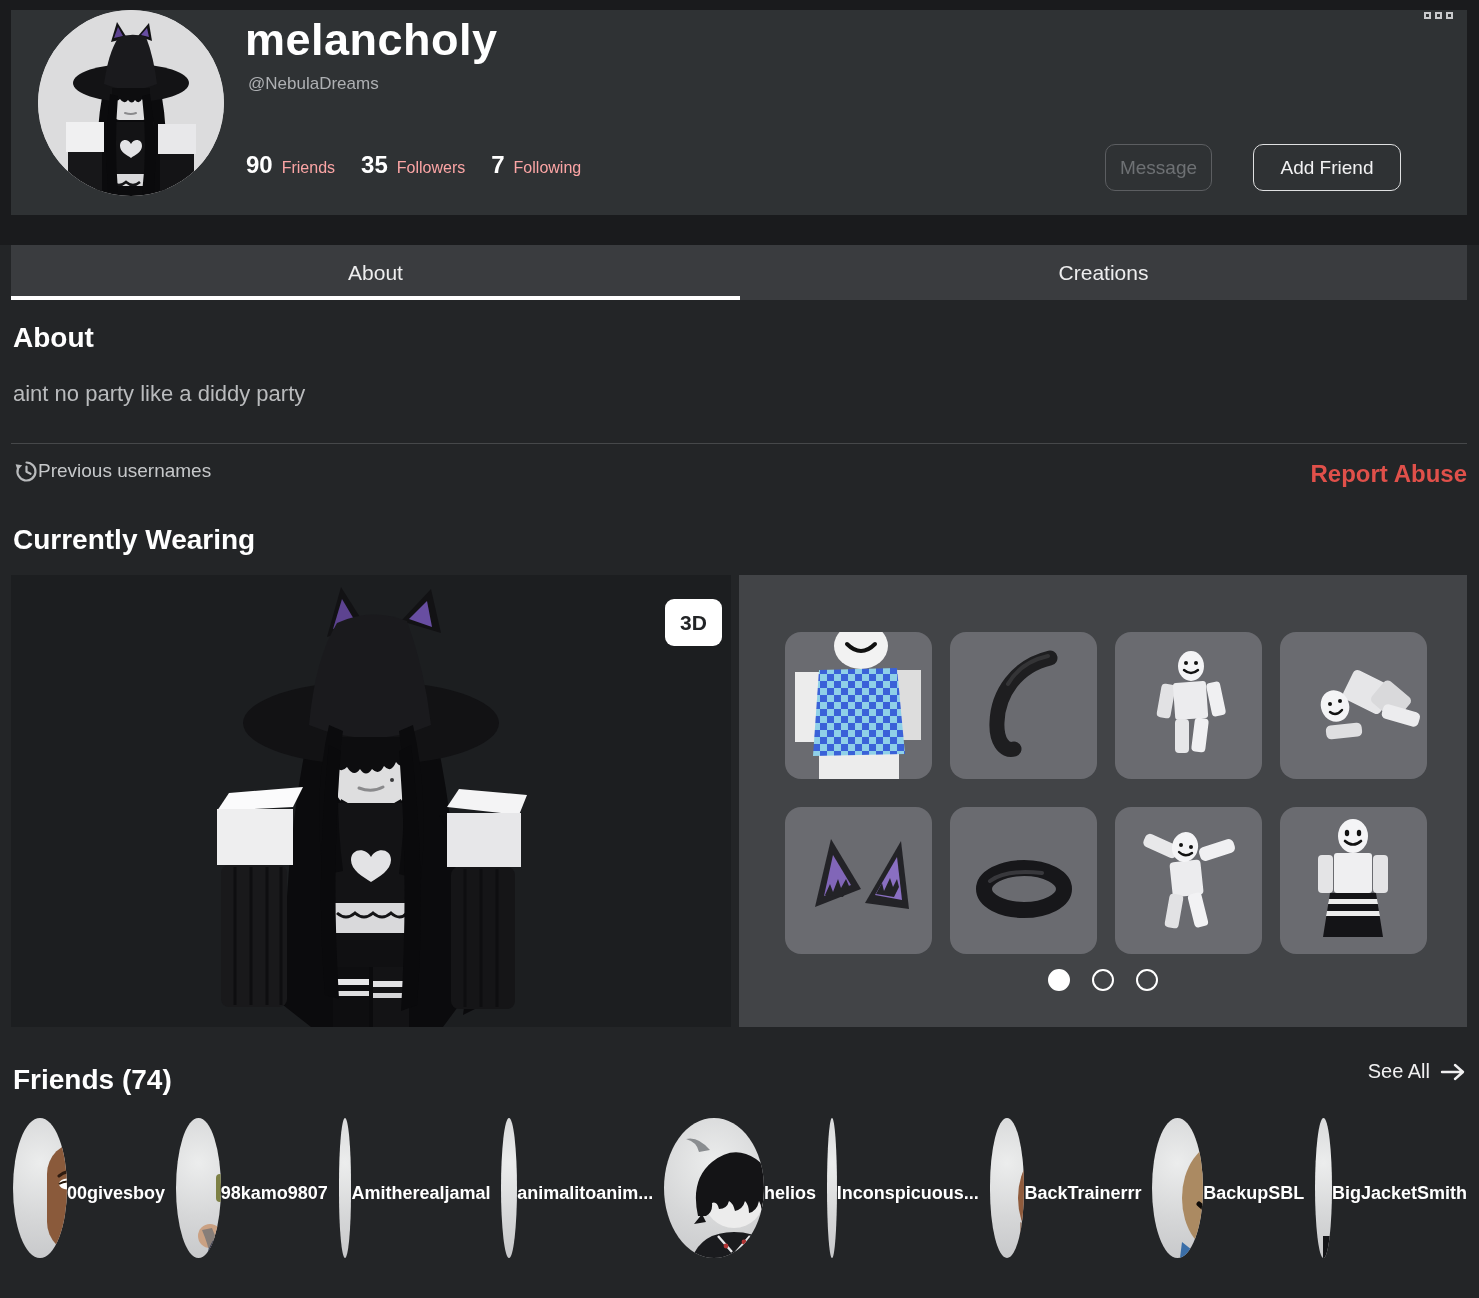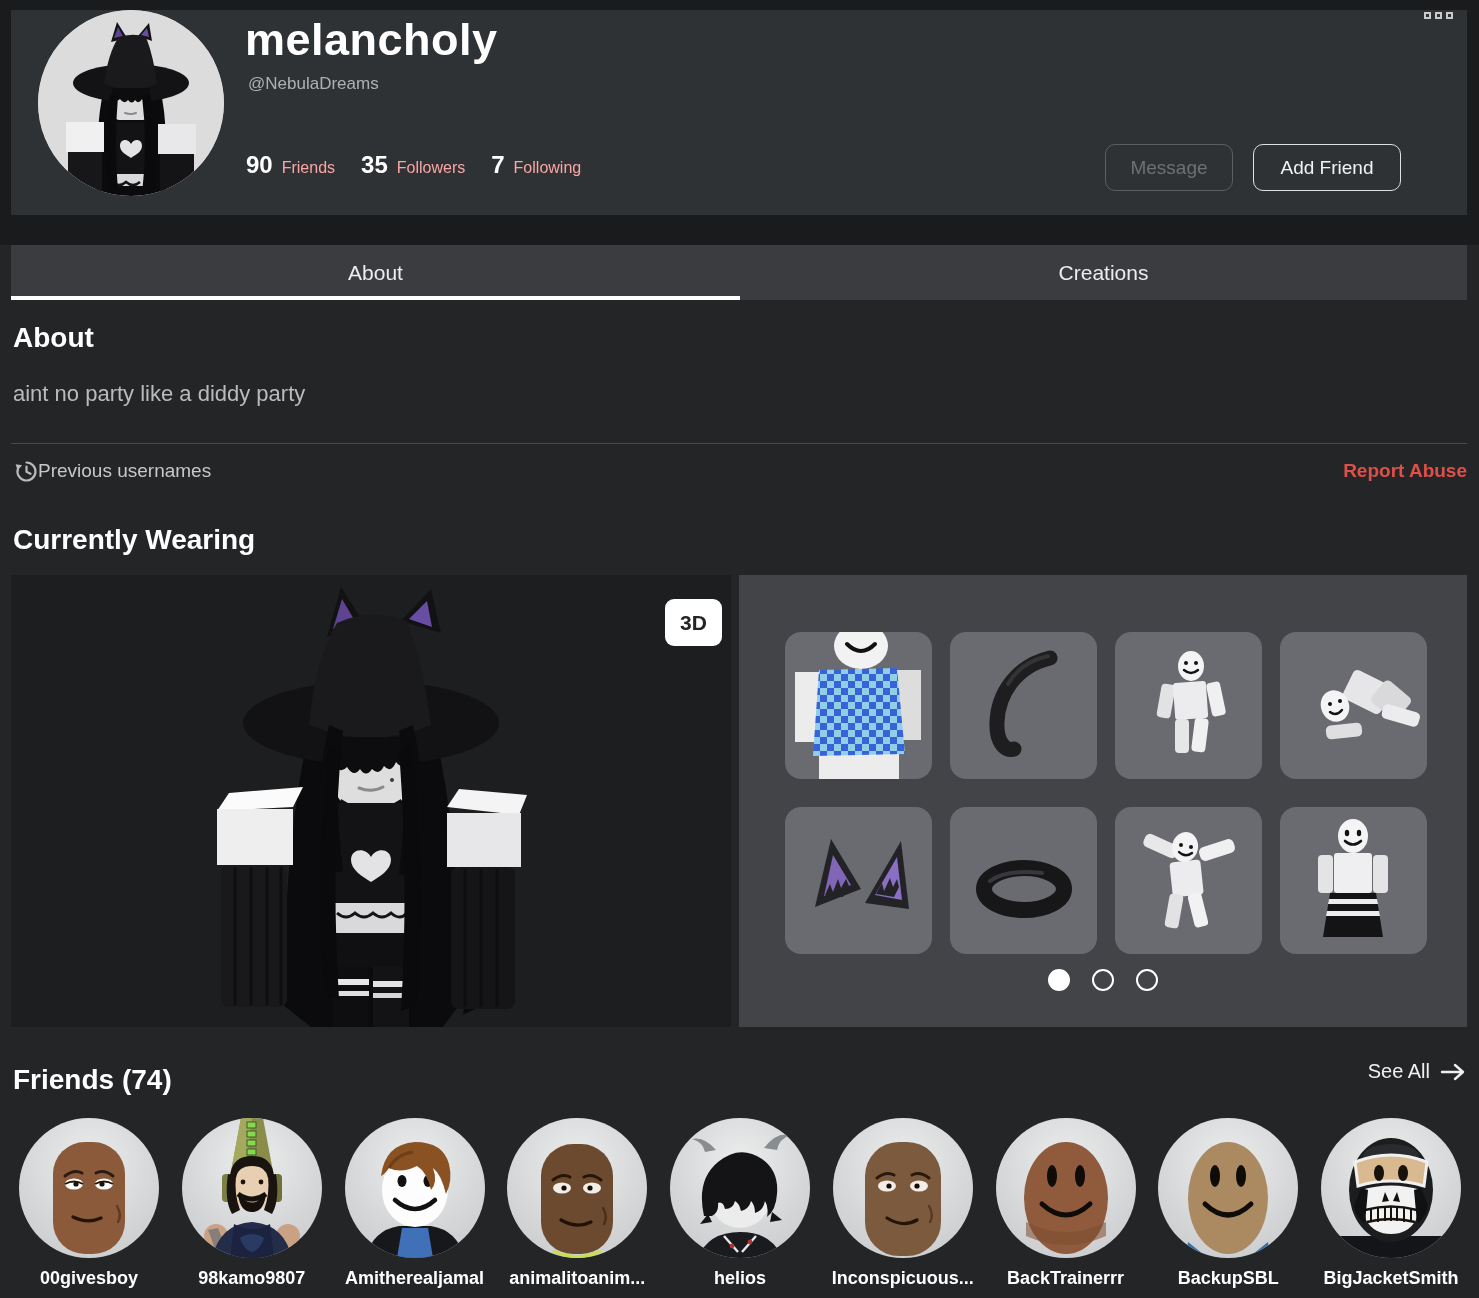--- a/index.html
+++ b/index.html
@@ -21,40 +21,40 @@
   .handle   { position:absolute; left:237px; top:64px; font-size:17px; color:#aeb0b3; }
   .stats    { position:absolute; left:235px; top:141px; display:flex; gap:26px; align-items:baseline; }
   .stat     { display:flex; gap:9px; align-items:baseline; cursor:pointer; }
   .stat-value { font-size:24px; font-weight:700; color:#ffffff; }
   .stat-label { font-size:16px; color:#fca5a5; }
   .hdr-btn {
     position:absolute; top:134px; height:47px; border-radius:10px; background:transparent;
     display:flex; align-items:center; justify-content:center; font-size:19px; cursor:pointer;
     font-family:"Liberation Sans", sans-serif;
   }
-  .btn-message { left:1094px; width:128px; border:1px solid #5c5e61; color:#6e7174; }
+  .btn-message { left:1094px; width:107px; border:1px solid #5c5e61; color:#6e7174; }
   .btn-addfriend { left:1242px; width:148px; border:1px solid #dfe0e1; color:#f2f2f3; font-weight:400; }
   .more-dots { position:absolute; left:1413px; top:2px; display:flex; gap:4px; cursor:pointer; }
   .more-dots span { width:7px; height:7px; border:2px solid #c9cacc; background:transparent; display:block; }
 
   
   .tab-bar { position:absolute; left:11px; top:245px; width:1456px; height:55px; background:#3a3c3f; display:flex; }
   .tab { display:flex; align-items:center; justify-content:center; font-size:21px; color:#ededee; cursor:pointer; }
   .tab-about { width:729px; }
   .tab-creations { flex:1; }
   .tab-underline { position:absolute; left:0; bottom:0; width:729px; height:4px; background:#ffffff; }
 
   
   .h-section { font-size:28px; font-weight:700; color:#ffffff; }
   .about-heading { position:absolute; left:13px; top:322px; }
   .about-desc { position:absolute; left:13px; top:381px; font-size:22px; color:#b9bbbd; }
   .divider { position:absolute; left:11px; top:443px; width:1456px; height:1px; background:#46484a; }
   .prev-row { position:absolute; left:15px; top:458px; height:26px; display:flex; align-items:center; cursor:pointer; }
   .prev-label { font-size:19px; color:#c6c8ca; }
-  .report-abuse { position:absolute; right:12px; top:460px; font-size:19px; font-weight:600; color:#e0504a; cursor:pointer; }
+  .report-abuse { position:absolute; right:12px; top:460px; font-size:24px; font-weight:600; color:#e0504a; cursor:pointer; }
 
   
   .cw-heading { position:absolute; left:13px; top:524px; }
   .viewer-panel { position:absolute; left:11px; top:575px; width:720px; height:452px; background:#1c1e20; cursor:grab; }
   .badge-3d {
     position:absolute; left:654px; top:24px; width:57px; height:47px; background:#ffffff;
     border-radius:9px; display:flex; align-items:center; justify-content:center;
     font-size:21px; font-weight:600; color:#222426; cursor:pointer;
   }
   .items-panel { position:absolute; left:739px; top:575px; width:728px; height:452px; background:#424447; }
@@ -65,21 +65,21 @@
   .tile { border-radius:16px; background:#6a6b70; overflow:hidden; cursor:pointer; }
   .tile svg { display:block; }
   .pagination { position:absolute; left:0; right:0; top:394px; display:flex; justify-content:center; gap:22px; }
   .dot { width:22px; height:22px; border-radius:50%; border:2px solid #ffffff; cursor:pointer; }
   .dot.filled { background:#ffffff; }
 
   
   .friends-heading { position:absolute; left:13px; top:1064px; }
   .see-all { position:absolute; right:13px; top:1060px; display:flex; gap:10px; align-items:center; font-size:20px; color:#f0f0f1; cursor:pointer; }
   .friends-row { position:absolute; left:13px; top:1118px; width:1454px; display:flex; justify-content:space-between; }
-  .friend { width:152px; display:flex; flex-direction:column; align-items:center; cursor:pointer; }
+  .friend { width:152px; display:flex; flex-direction:row; align-items:center; cursor:pointer; }
   .friend-avatar {
     width:140px; height:140px; border-radius:50%; overflow:hidden;
     background:radial-gradient(circle at 50% 32%, #eceded 0%, #d6d7d8 55%, #c7c8ca 100%);
   }
   .friend-name { margin-top:10px; font-size:18px; font-weight:700; color:#ffffff; white-space:nowrap; }
 </style>
 </head>
 <body>
 
 <div class="page">

